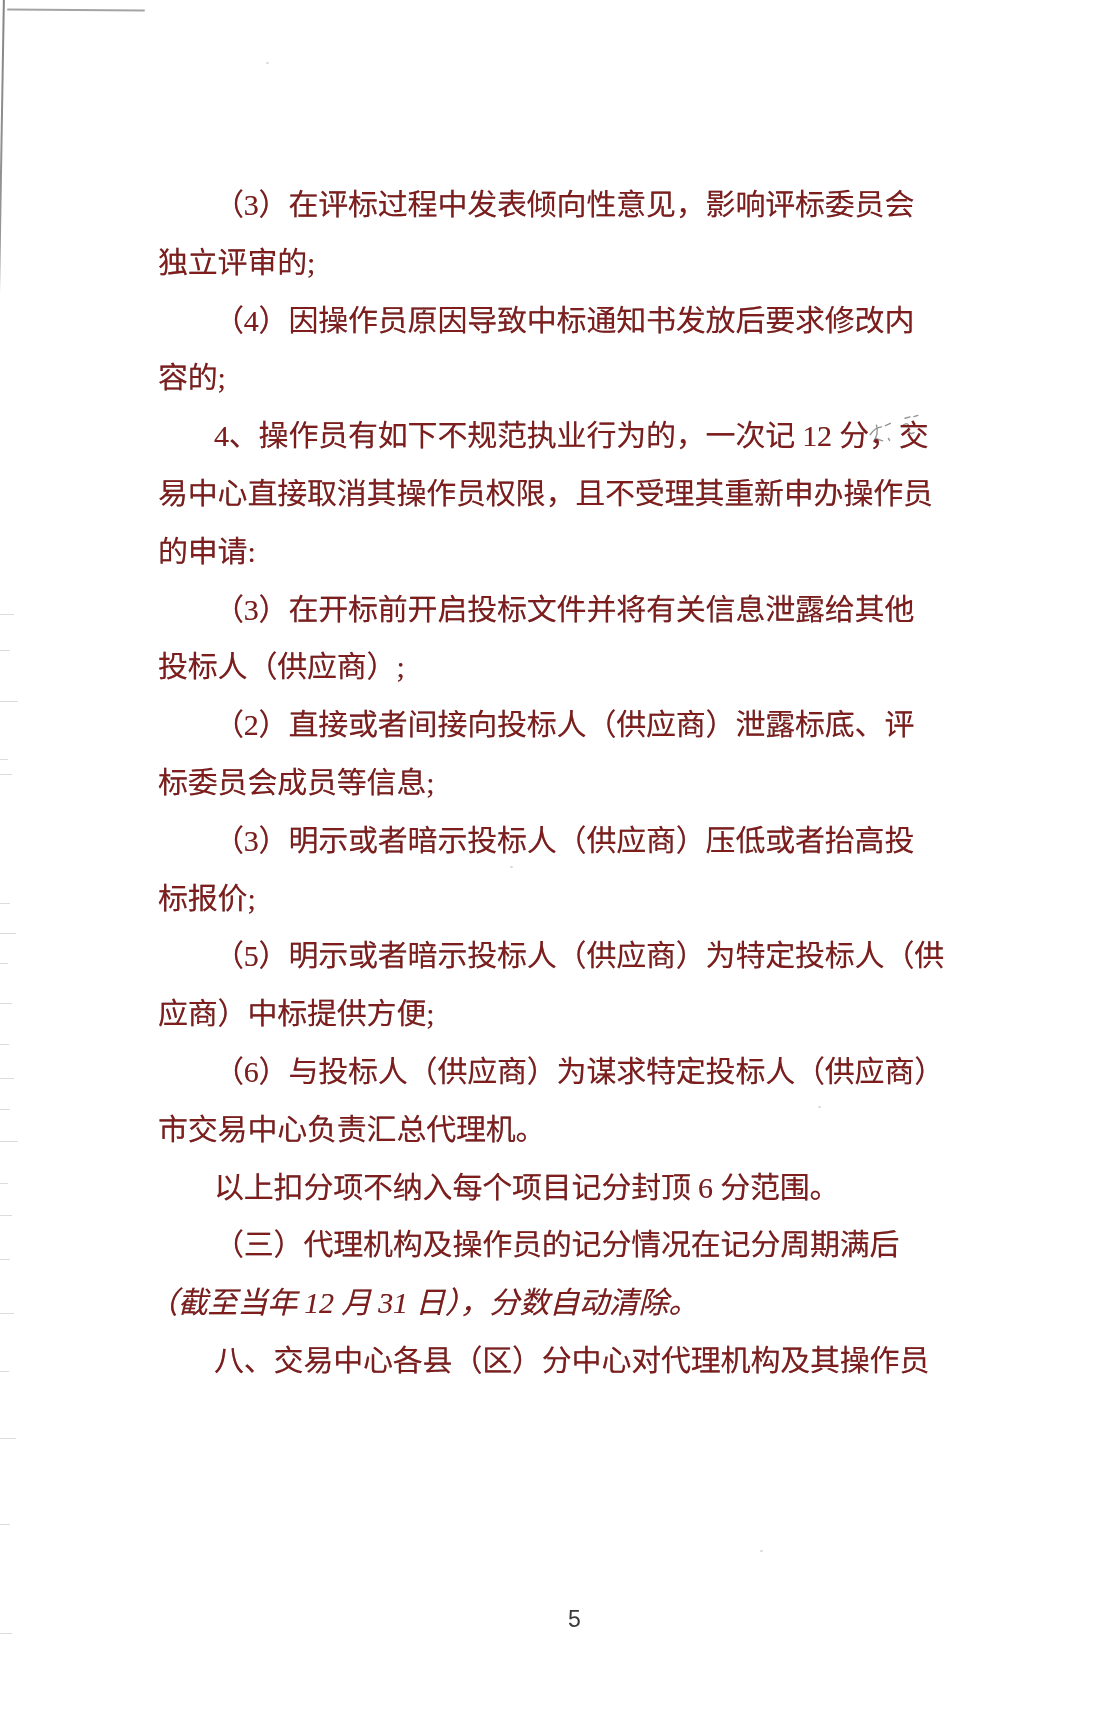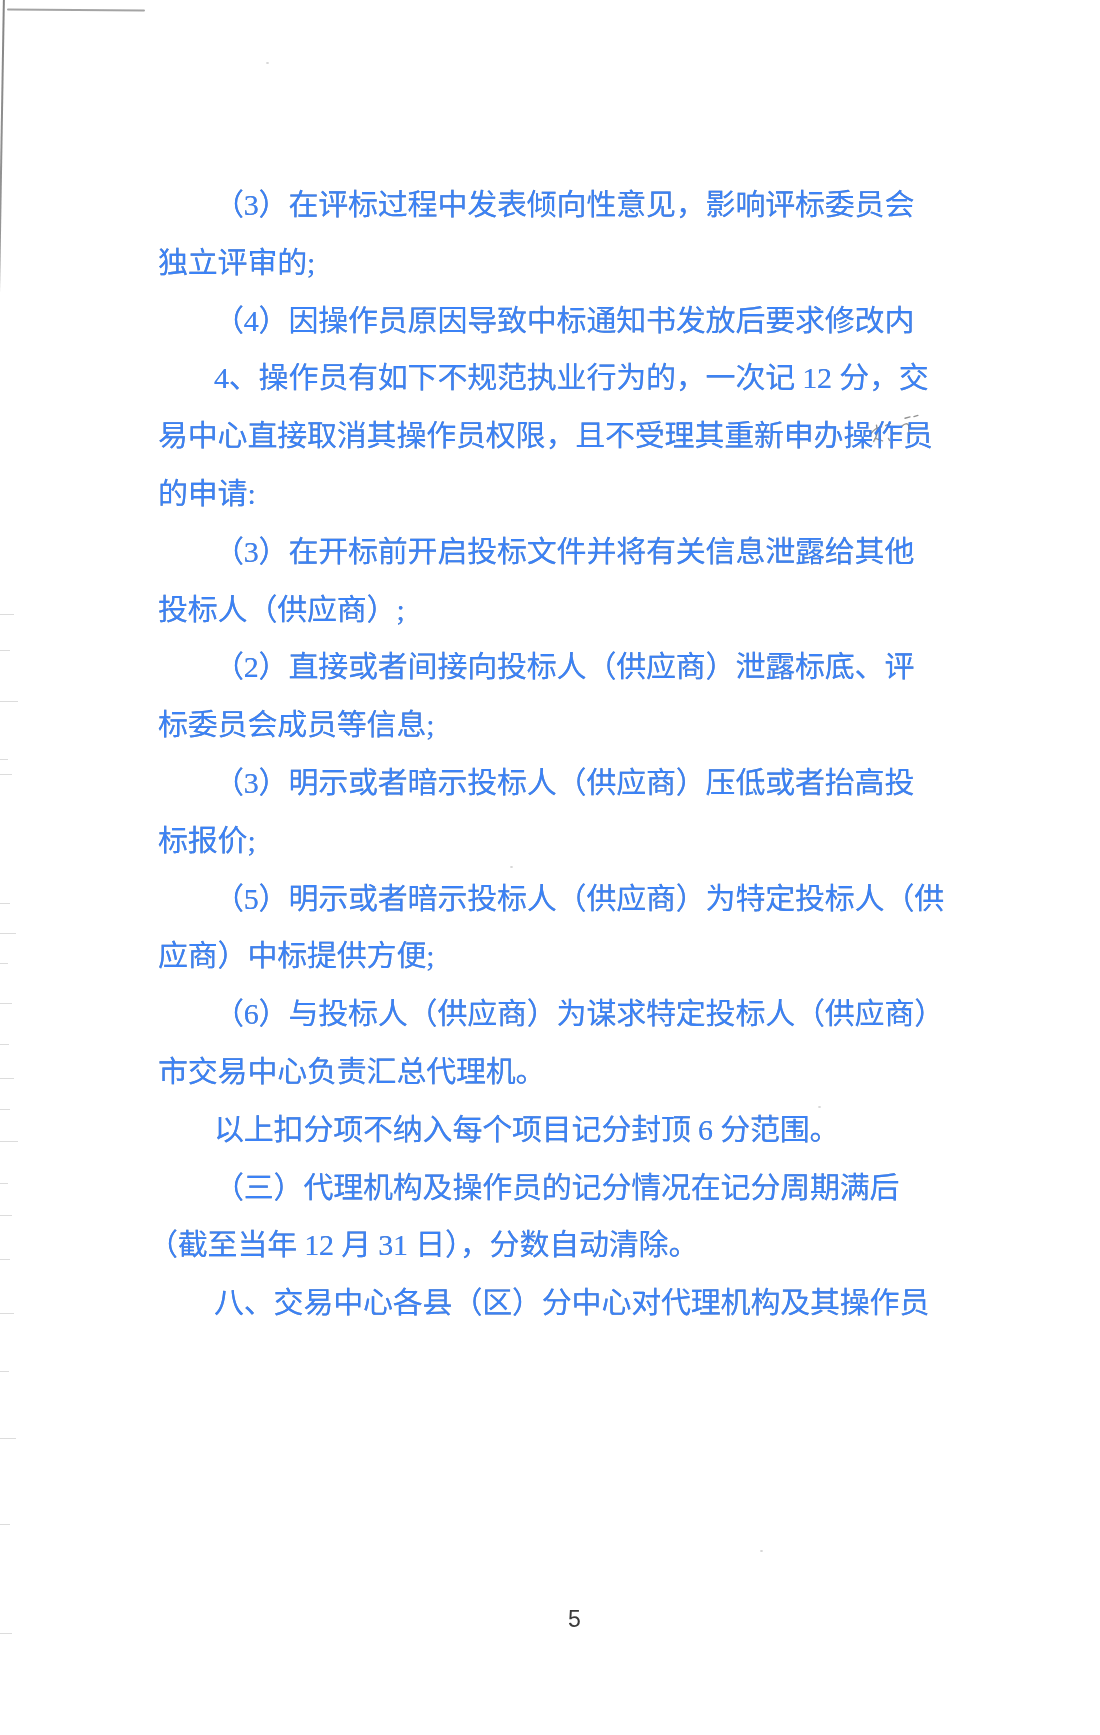--- a/index.html
+++ b/index.html
@@ -52,32 +52,32 @@
     background: #b5b5b5;
     border-radius: 50%;
     opacity: 0.55;
   }
   
   .body-text {
     position: absolute;
     left: 158px;
     top: 176px;
     width: 820px;
-    color: #3b82f6;
+    color: #7f1d1d;
     font-size: 30px;
     letter-spacing: -0.2px;
     text-shadow: 0 0 0.6px rgba(50,50,50,0.55);
   }
   .line {
     height: 57.8px;
     line-height: 57.8px;
     white-space: pre;
   }
   .line.indent { padding-left: 56px; }
-  .line.hang   { margin-left: -10px; }
+  .line.hang   { margin-left: -10px; font-style: italic; }
   
   .page-number {
     position: absolute;
     left: 568px;
     top: 1606px;
     font-size: 23px;
     color: #3a3a3a;
     font-family: "Liberation Sans", "DejaVu Sans", sans-serif;
   }
   
@@ -136,20 +136,21 @@
       <path d="M36 14 c3,-3 6,-3 7,-1 c1,2 -1,5 0,7 c1,2 3,2 5,1"></path>
       <path d="M40 6 l5 -1"></path>
       <path d="M49 5 l4 -1"></path>
     </g>
   </svg>
 
   <div class="body-text" id="body-text">
       <div class="line indent">（3）在评标过程中发表倾向性意见，影响评标委员会</div>
       <div class="line">独立评审的;</div>
       <div class="line indent">（4）因操作员原因导致中标通知书发放后要求修改内</div>
+      <div class="line">容的;</div>
       <div class="line indent">4、操作员有如下不规范执业行为的，一次记 12 分，交</div>
       <div class="line">易中心直接取消其操作员权限，且不受理其重新申办操作员</div>
       <div class="line">的申请:</div>
       <div class="line indent">（3）在开标前开启投标文件并将有关信息泄露给其他</div>
       <div class="line">投标人（供应商）;</div>
       <div class="line indent">（2）直接或者间接向投标人（供应商）泄露标底、评</div>
       <div class="line">标委员会成员等信息;</div>
       <div class="line indent">（3）明示或者暗示投标人（供应商）压低或者抬高投</div>
       <div class="line">标报价;</div>
       <div class="line indent">（5）明示或者暗示投标人（供应商）为特定投标人（供</div>

